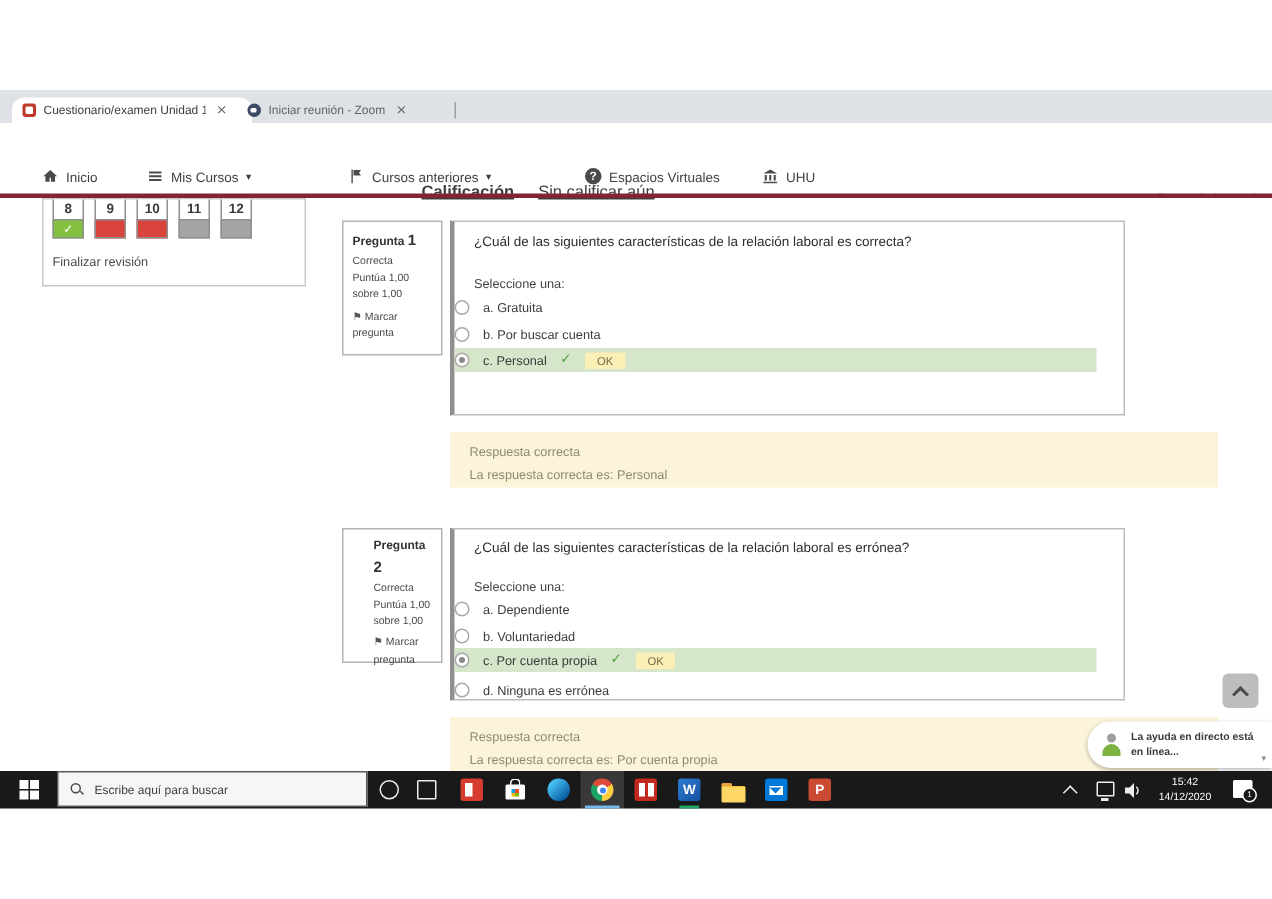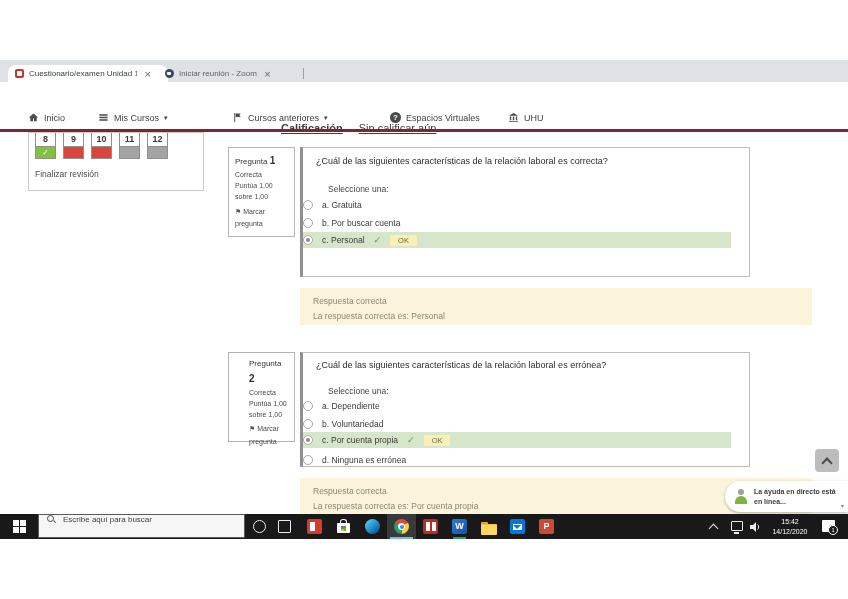--- a/index.html
+++ b/index.html
@@ -64,28 +64,28 @@
               font-size:9px;font-weight:bold;color:#3a3a3a;text-align:center;line-height:15px;}
   .qcell .bar{height:11px;border:1px solid #8f8f8f;text-align:center;}
   .bar.green{background:#84c141;}
   .bar.red{background:#d9453d;}
   .bar.gray{background:#a4a4a4;}
   .bar .ck{color:#fff;font-size:8px;font-weight:bold;line-height:11px;display:block;}
   .finish{position:absolute;left:6px;top:36px;font-size:8.5px;color:#4c4c4c;}
 
   .qinfo{left:228px;width:67px;height:90px;border:1px solid #b4b4b4;background:#fff;
          padding:5px 6px;font-size:7px;color:#4a4a4a;line-height:1.6;box-sizing:border-box;}
-  .qi-title{font-size:8px;color:#333;}
+  .qi-title{font-size:8px;color:#333;font-weight:bold;}
   .qi-title b{font-size:10px;}
   .qi-flag{margin-top:3px;}
   .flagg{color:#555;font-size:7px;}
 
   .qbox{left:300px;width:450px;background:#fff;border:1px solid #bdbdbd;border-left:3px solid #8f8f8f;box-sizing:border-box;}
   .qtext{position:absolute;left:13px;top:8px;right:10px;font-size:9px;color:#2d2d2d;}
-  .prompt{position:absolute;left:13px;font-size:8.5px;color:#454545;margin-left:12px;}
+  .prompt{position:absolute;left:13px;font-size:8.5px;color:#454545;}
   .opt{position:absolute;left:0;right:28px;height:16px;display:flex;align-items:center;gap:9px;
        font-size:8.5px;color:#3a3a3a;}
   .opt.correct{background:#d6e6cb;right:18px;}
   .radio{width:8px;height:8px;border:1px solid #a8a8a8;border-radius:50%;background:#fff;flex:0 0 auto;position:relative;}
   .radio.sel::after{content:"";position:absolute;inset:2px;border-radius:50%;background:#8a8a8a;}
   .check{color:#4f9e3f;font-weight:bold;font-size:9px;}
   .okbadge{background:#faf0b5;color:#6e6a4a;font-size:7.5px;padding:1px 8px;border-radius:1px;}
 
   .fbx{left:300px;width:512px;background:#fbf4da;box-sizing:border-box;padding:6px 13px;
        font-size:8.5px;color:#8f8a6e;line-height:1.75;}
@@ -102,21 +102,21 @@
   .chattxt{font-size:7px;font-weight:bold;color:#3c3c3c;line-height:1.3;}
   .chatcaret{position:absolute;right:4px;bottom:3px;font-size:6px;color:#8a8a8a;}
 
   
   .taskbar{top:514px;left:0;width:848px;height:25px;background:#191919;}
   .startbtn{position:absolute;left:0;top:0;width:38px;height:25px;}
   .winlogo{position:absolute;left:13px;top:6px;width:13px;height:13px;
            display:grid;grid-template-columns:6px 6px;grid-template-rows:6px 6px;gap:1px;}
   .winlogo span{background:#fdfdfd;}
   .tsearch{position:absolute;left:38px;top:0;width:207px;height:24px;background:#f6f6f6;
-           border:1px solid #5a5a5a;box-sizing:border-box;display:flex;gap:7px;
+           border:1px solid #5a5a5a;box-sizing:border-box;display:flex;align-items:center;gap:7px;
            padding-left:8px;font-size:8px;color:#3f3f3f;}
   .mag{width:9px;height:9px;position:relative;flex:0 0 auto;}
   .mag::before{content:"";position:absolute;left:0;top:0;width:5px;height:5px;border:1.3px solid #4a4a4a;border-radius:50%;}
   .mag::after{content:"";position:absolute;left:6px;top:6px;width:3px;height:1.3px;background:#4a4a4a;transform:rotate(45deg);}
   .cortana{position:absolute;left:253px;top:6px;width:11px;height:11px;border:1.5px solid #ececec;border-radius:50%;}
   .taskview{position:absolute;left:278px;top:6px;width:11px;height:11px;border:1.2px solid #ececec;border-radius:1px;}
   .apps{position:absolute;left:300px;top:0;height:25px;display:flex;}
   .appcell{width:29px;height:25px;display:flex;align-items:center;justify-content:center;position:relative;}
   .appcell.active{background:rgba(255,255,255,.14);}
   .appcell.active::after{content:"";position:absolute;bottom:0;left:3px;right:3px;height:2px;background:#76b9ed;}

